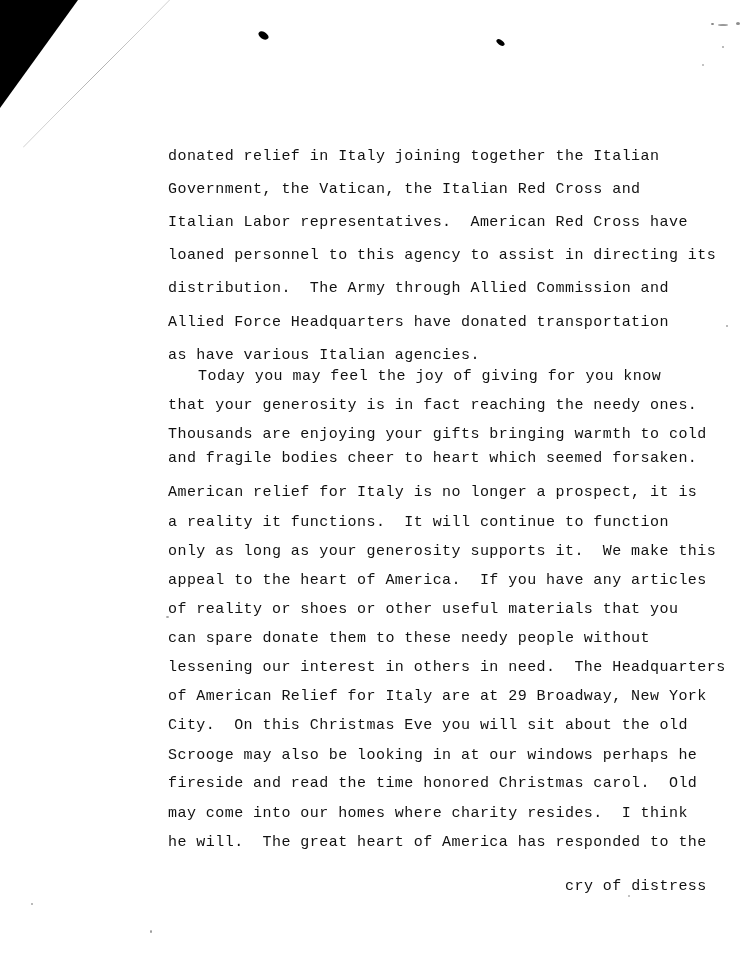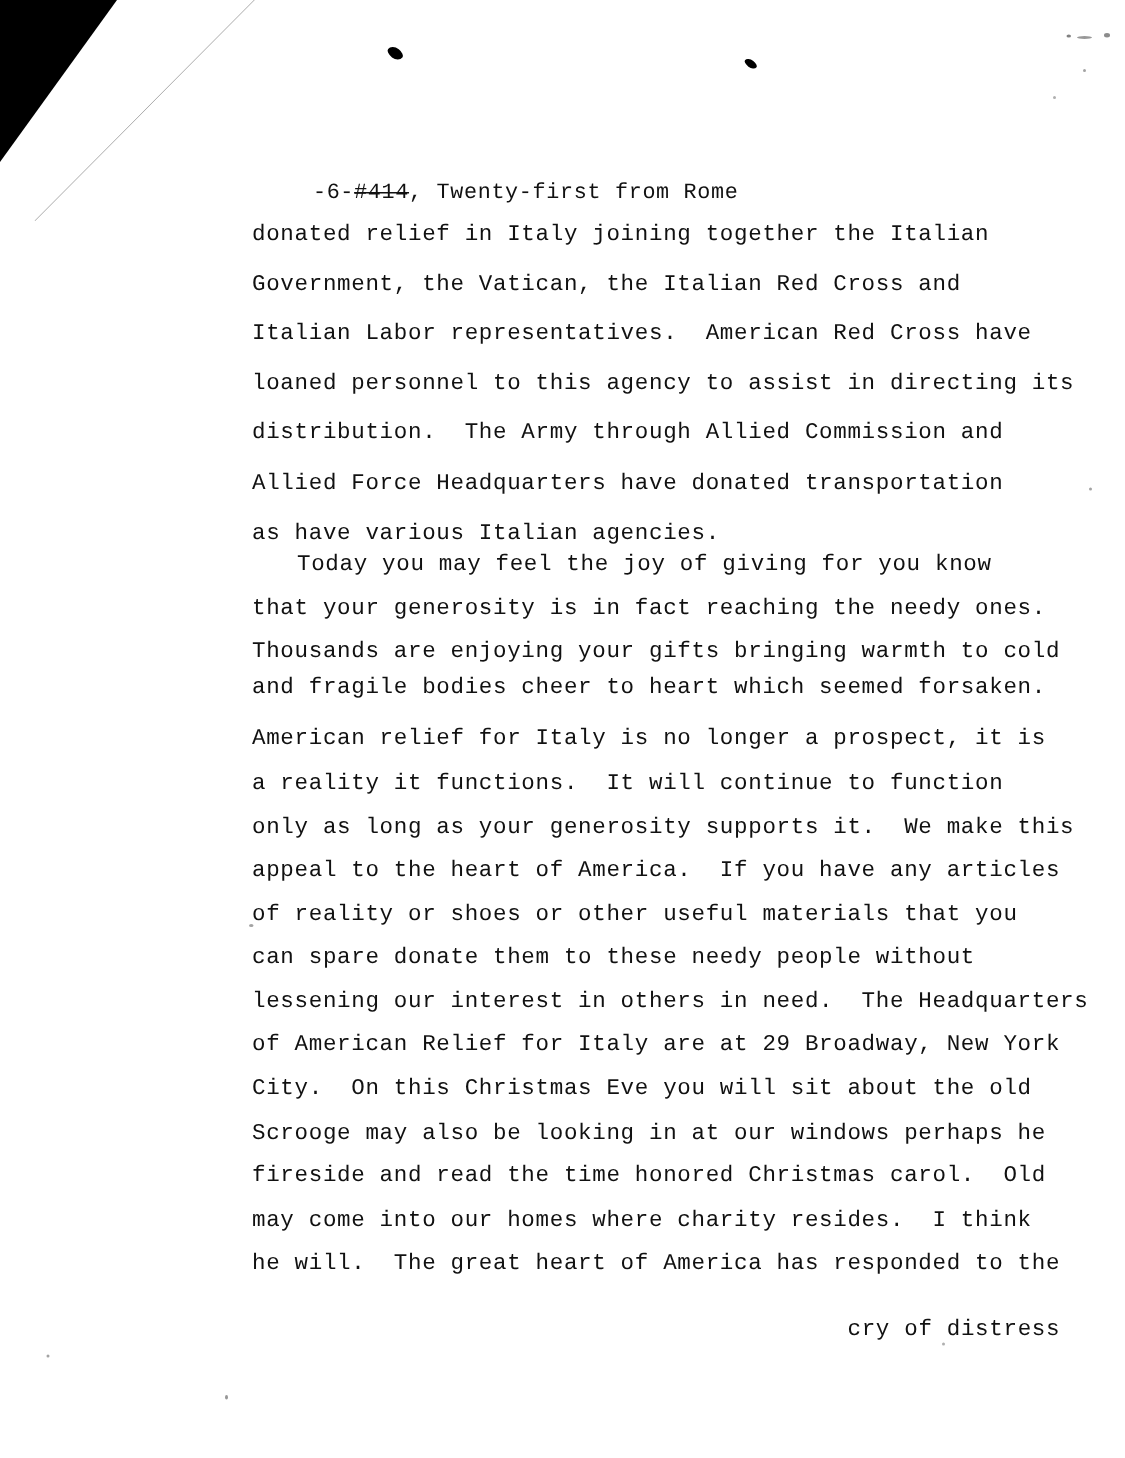--- a/index.html
+++ b/index.html
@@ -103,23 +103,20 @@
   <div class="speck sp2"></div>
   <div class="speck sp3"></div>
   <div class="speck sp4"></div>
   <div class="speck sp5"></div>
   <div class="speck sp6"></div>
   <div class="speck sp7"></div>
   <div class="speck sp8"></div>
   <div class="speck sp9"></div>
   <div class="speck sp10"></div>
 
-  <div class="typed-line header-line">
-    <span>-6-</span><span style="text-decoration: line-through; text-decoration-thickness:1px;">#414</span><span>, Twenty-first from Rome</span>
-  </div>
 
   <div id="body-text">
       <div class="typed-line body-line" style="top: 148px;">donated relief in Italy joining together the Italian</div>
       <div class="typed-line body-line" style="top: 181.1px;">Government, the Vatican, the Italian Red Cross and</div>
       <div class="typed-line body-line" style="top: 214.2px;">Italian Labor representatives.  American Red Cross have</div>
       <div class="typed-line body-line" style="top: 247.3px;">loaned personnel to this agency to assist in directing its</div>
       <div class="typed-line body-line" style="top: 280.4px;">distribution.  The Army through Allied Commission and</div>
       <div class="typed-line body-line" style="top: 313.5px;">Allied Force Headquarters have donated transportation</div>
       <div class="typed-line body-line" style="top: 346.6px;">as have various Italian agencies.</div>
       <div class="typed-line body-line" style="top: 368px; left: 198px;">Today you may feel the joy of giving for you know</div>

